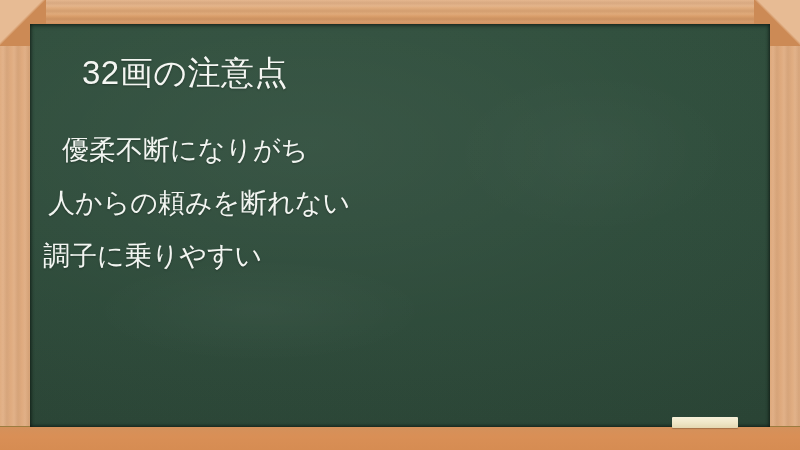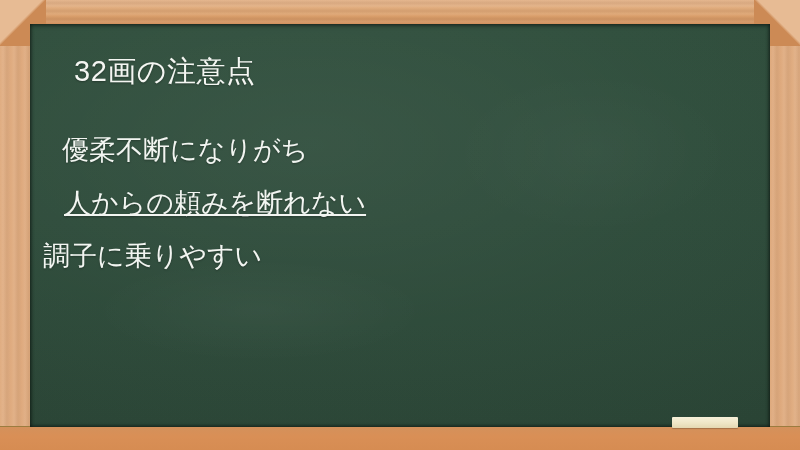--- a/index.html
+++ b/index.html
@@ -91,44 +91,44 @@
     position: absolute;
     right: 5%; top: 12%;
     width: 38%; height: 40%;
     background: radial-gradient(ellipse at center, rgba(255,255,255,0.022) 0%, rgba(255,255,255,0) 72%);
     pointer-events: none;
   }
 
   
   .board-title {
     position: absolute;
-    left: 44px;
+    left: 52px;
     top: 30px;
-    font-size: 29px;
+    font-size: 33px;
     line-height: 1.18;
     color: #f4f6f2;
     letter-spacing: 0.5px;
     text-shadow: 0 1px 2px rgba(0,0,0,0.30);
     white-space: nowrap;
   }
   .board-lines {
     position: absolute;
     left: 0;
     top: 100px;
     width: 648px;
   }
   .board-line {
     font-size: 27px;
     line-height: 53px;
     color: #f2f5f1;
     text-shadow: 0 1px 2px rgba(0,0,0,0.28);
     white-space: nowrap;
   }
   .board-line.indent-0 { padding-left: 32px; }
-  .board-line.indent-1 { padding-left: 34px; text-decoration: underline; }
+  .board-line.indent-1 { padding-left: 18px; }
   .board-line.indent-2 { padding-left: 13px; }
 
   
   .chalk {
     position: absolute;
     left: 672px;
     top: 417px;
     width: 66px;
     height: 11px;
     background: linear-gradient(180deg, #f6f0d9 0%, #efe6c6 55%, #e4d8b2 100%);

